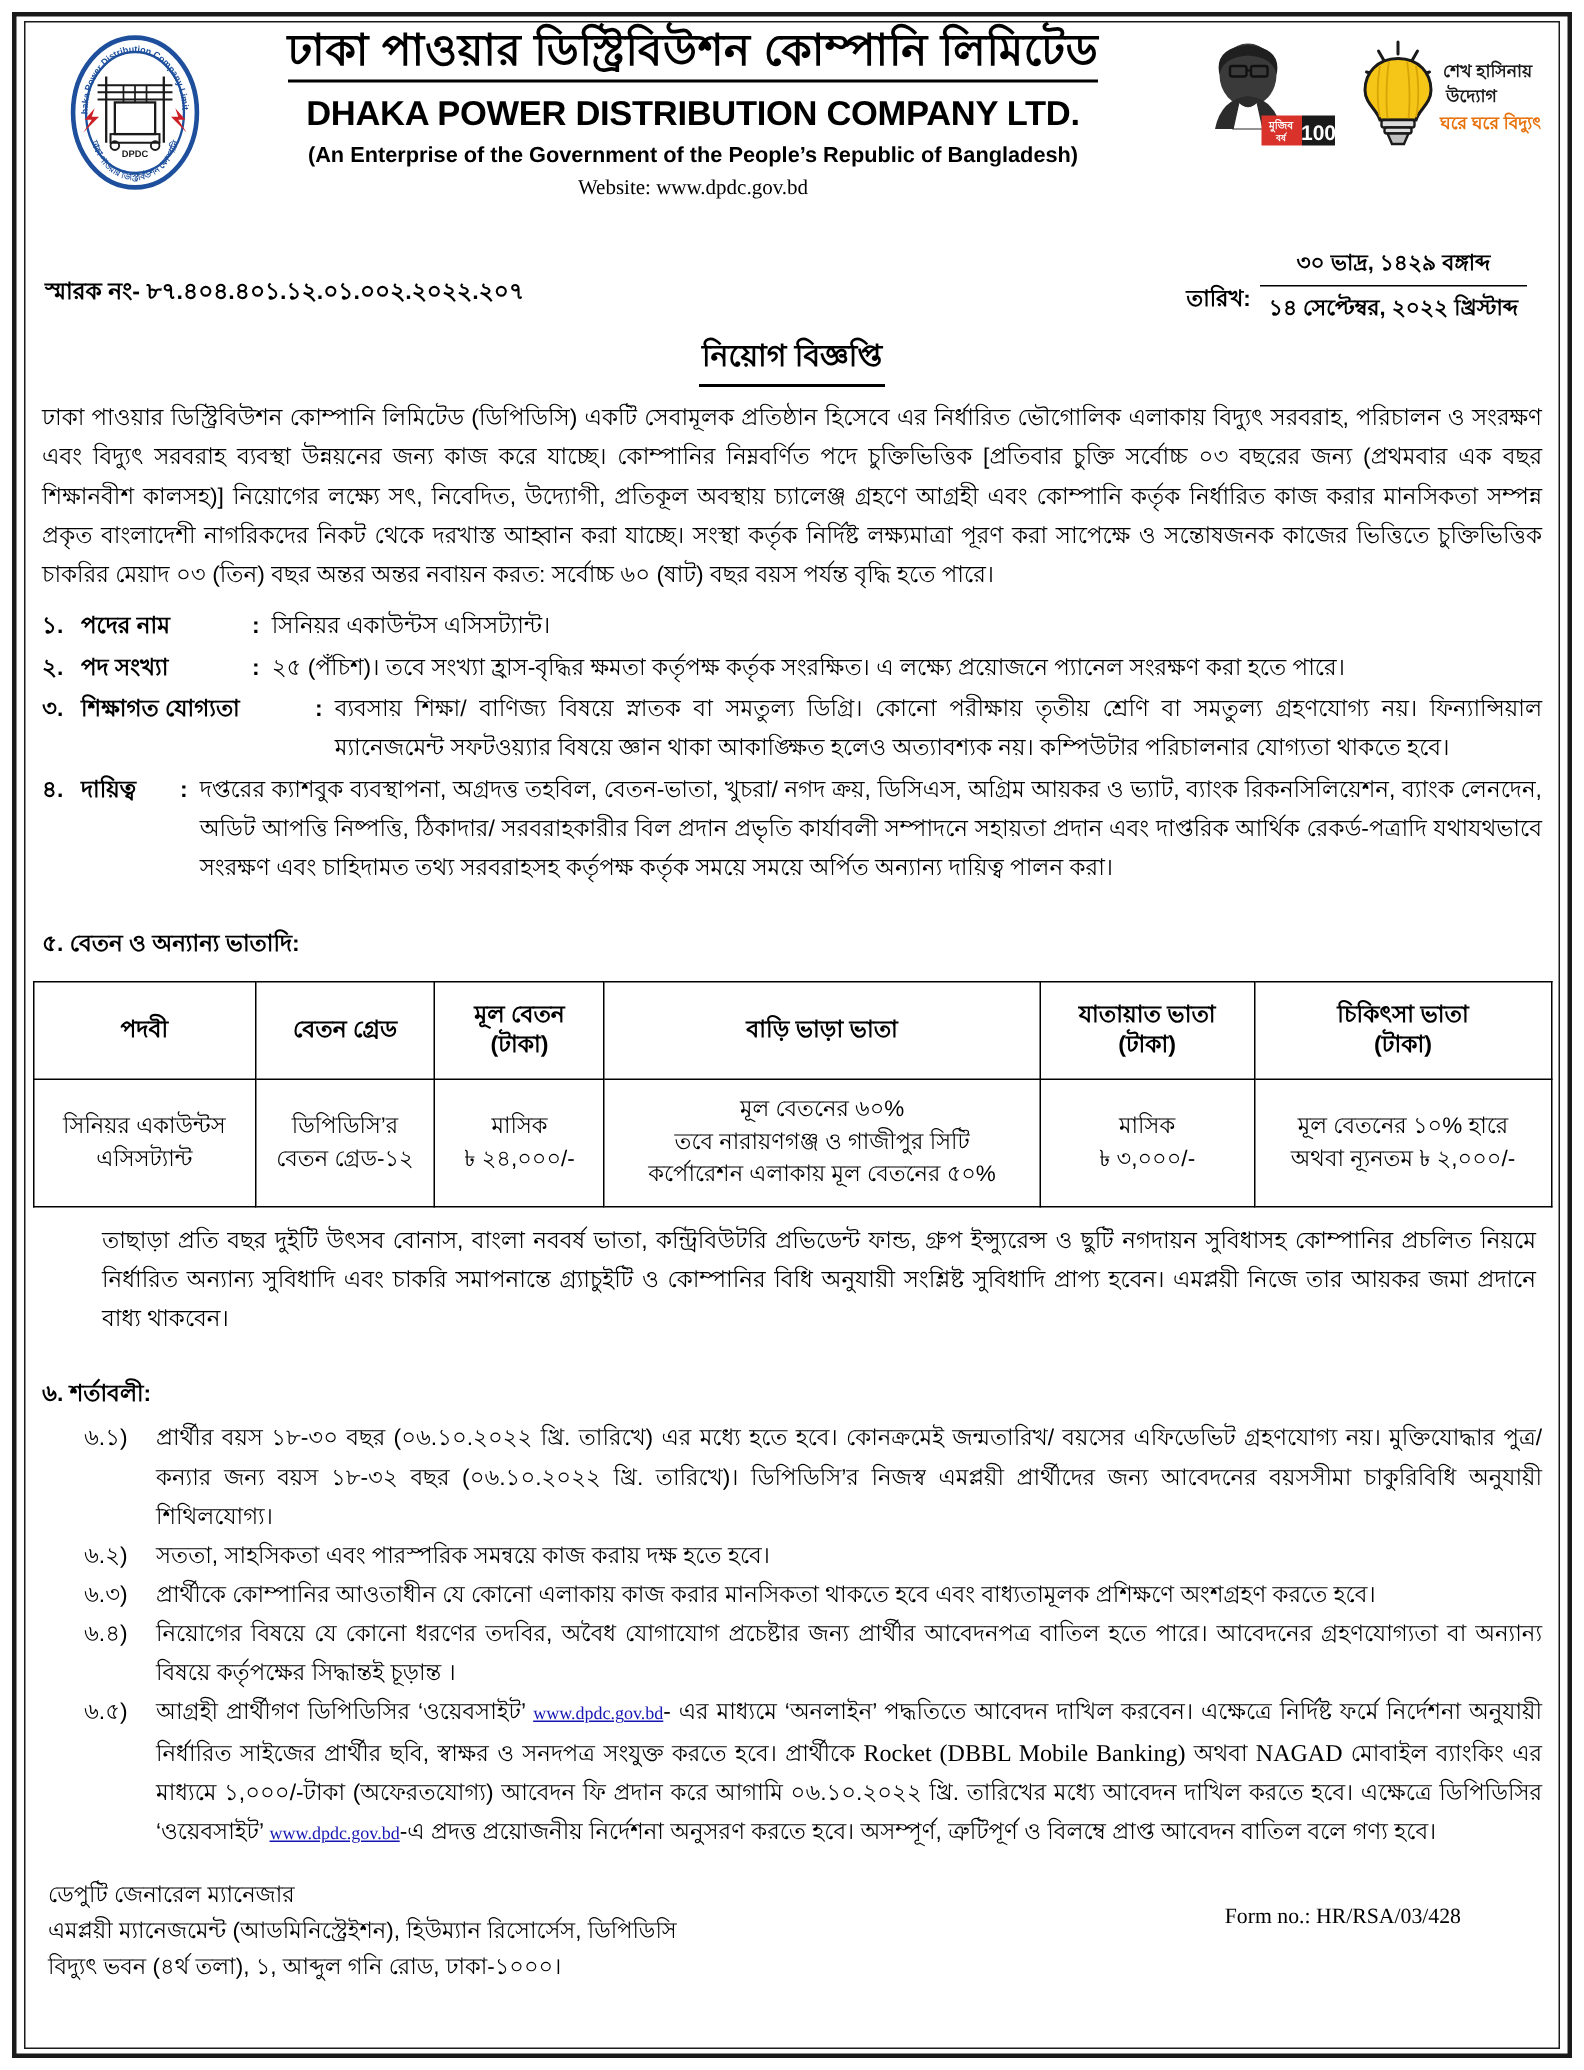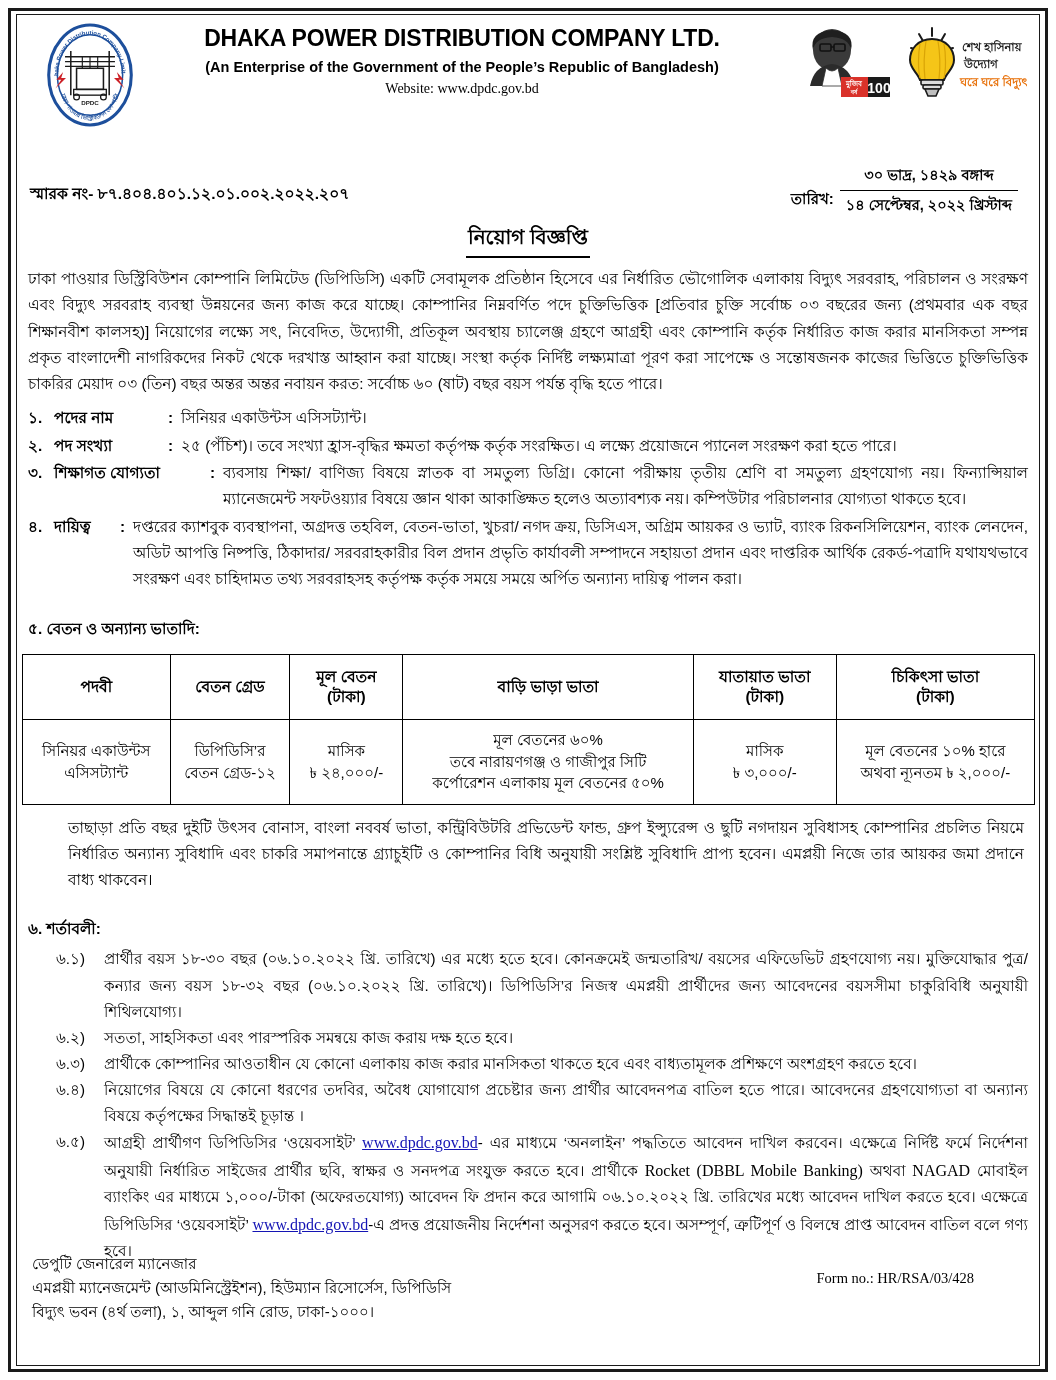--- a/index.html
+++ b/index.html
@@ -274,21 +274,21 @@
     font-weight: 500;
   }
   .cond-row .ctext {
     flex: 1 1 auto;
     text-align: justify;
   }
   .link {
     color: #1414b4;
     text-decoration: underline;
     font-family: "Liberation Serif", serif;
-    font-size: 16px;
+    font-size: 12px;
   }
   .latin {
     font-family: "Liberation Serif", serif;
     font-size: 16px;
   }
 
   
   .footer {
     position: absolute;
     left: 0;
@@ -352,20 +352,21 @@
           </text>
           <path id="arcBot" d="M 18 62 A 32 40 0 0 0 82 62" fill="none"></path>
           <text font-size="6" fill="#1d4f9c" font-family="Liberation Sans, sans-serif" font-weight="bold">
             <textPath href="#arcBot" startOffset="50%" text-anchor="middle">ঢাকা পাওয়ার ডিস্ট্রিবিউশন কোম্পানি</textPath>
           </text>
           <text x="50" y="86" font-size="6.5" text-anchor="middle" fill="#1a1a1a" font-family="Liberation Sans, sans-serif" font-weight="bold">DPDC</text>
         </svg>
       </div>
 
       <div class="header-titles">
+        <div class="title-bn">ঢাকা পাওয়ার ডিস্ট্রিবিউশন কোম্পানি লিমিটেড</div>
         <div class="title-en">DHAKA POWER DISTRIBUTION COMPANY LTD.</div>
         <div class="title-sub">(An Enterprise of the Government of the People’s Republic of Bangladesh)</div>
         <div class="title-web">Website: www.dpdc.gov.bd</div>
       </div>
 
       <div class="logo-mujib">
         <svg viewBox="0 0 100 78" width="100" height="78">
           <g fill="#2b2b2b">
             <ellipse cx="40" cy="26" rx="19" ry="21" fill="#3a3a3a"></ellipse>
             <path d="M21 26 q-4 -18 19 -20 q23 2 19 20 q-2 -12 -19 -13 q-17 1 -19 13 Z" fill="#1f1f1f"></path>

